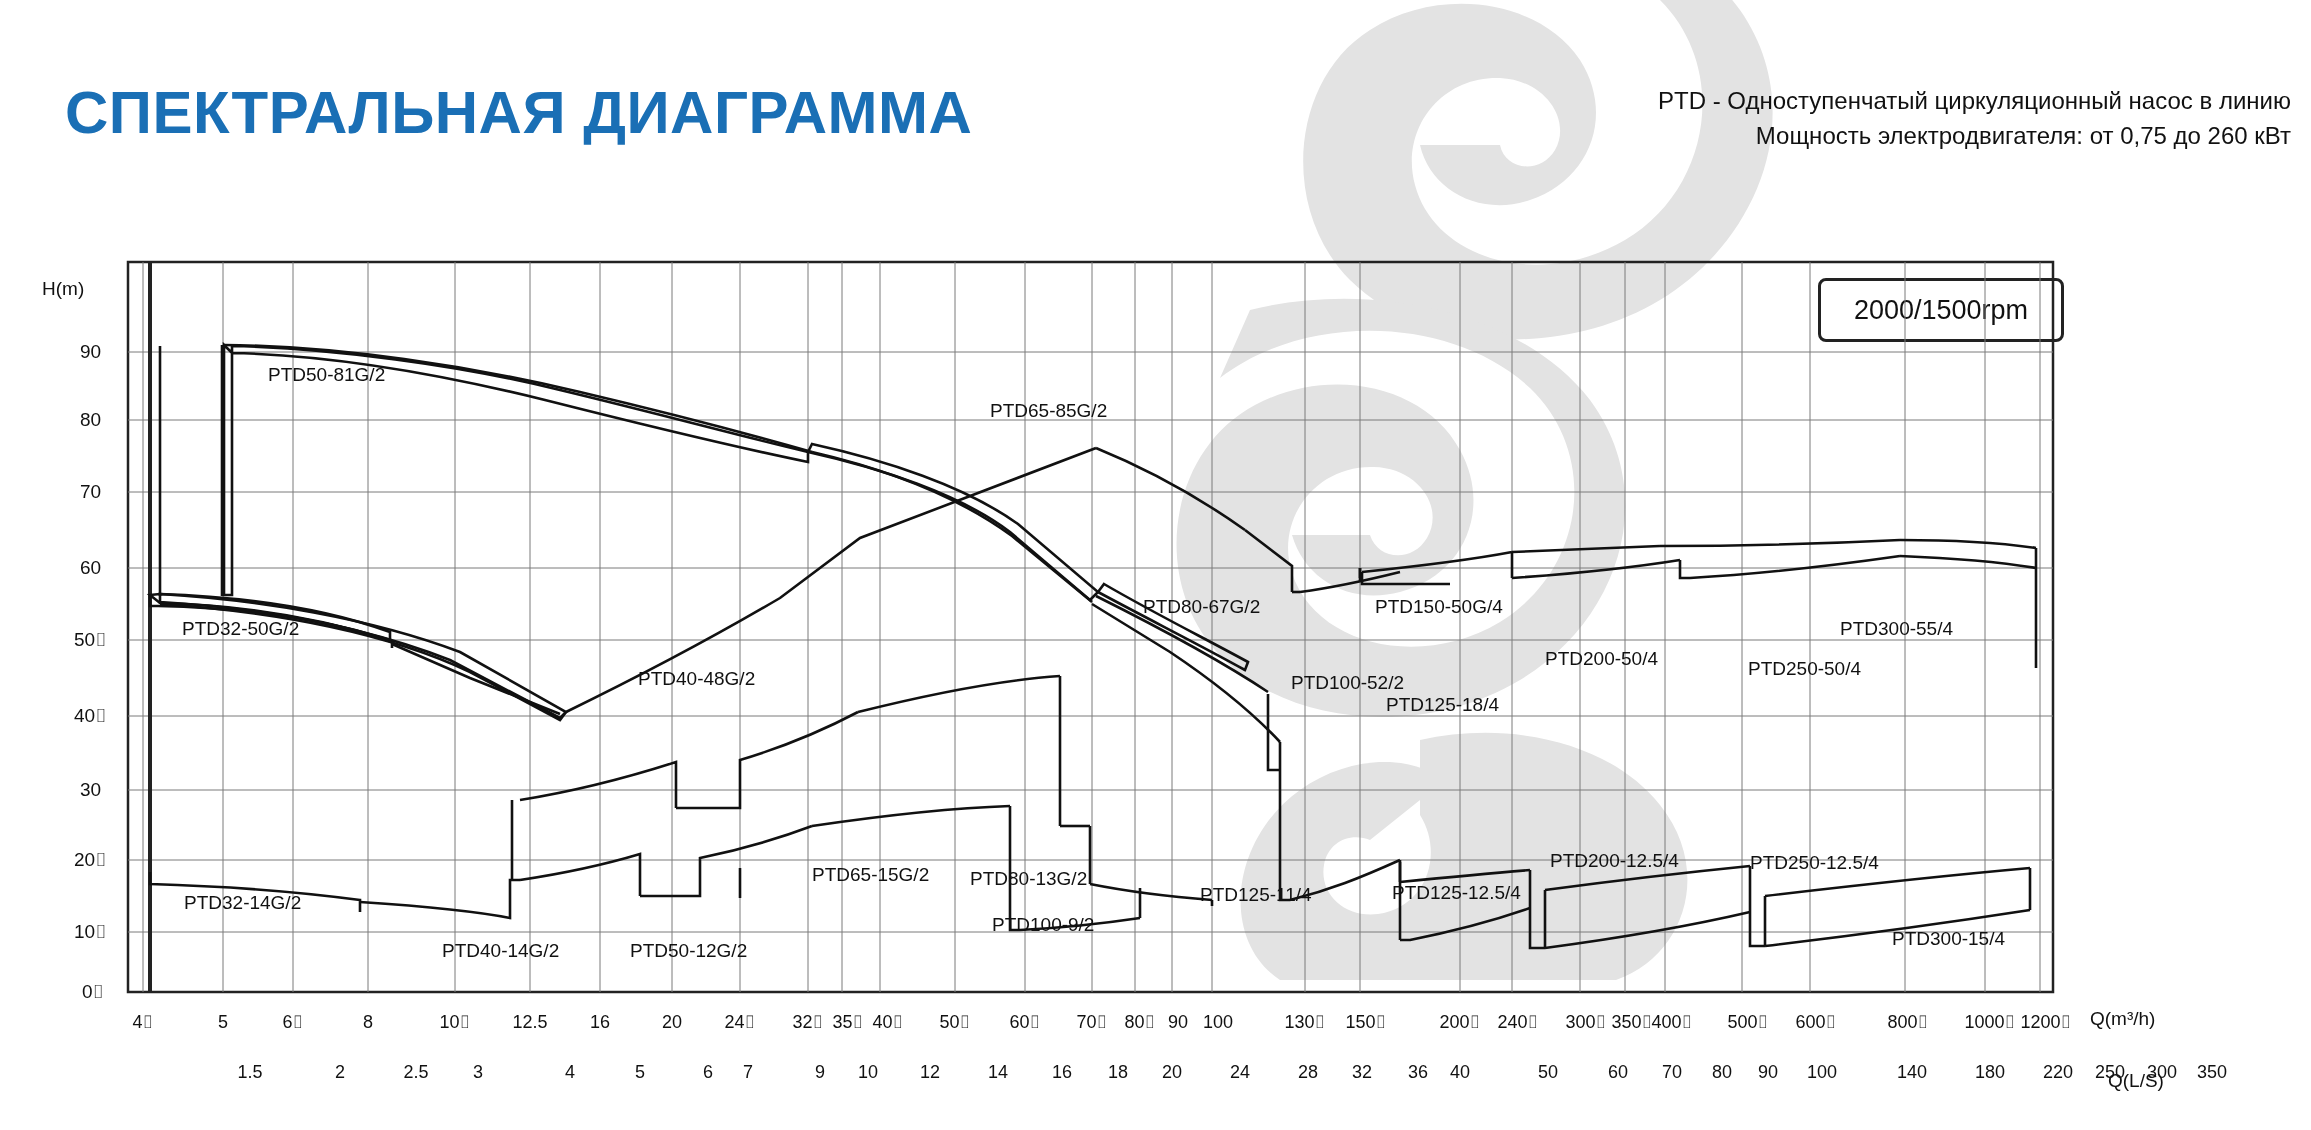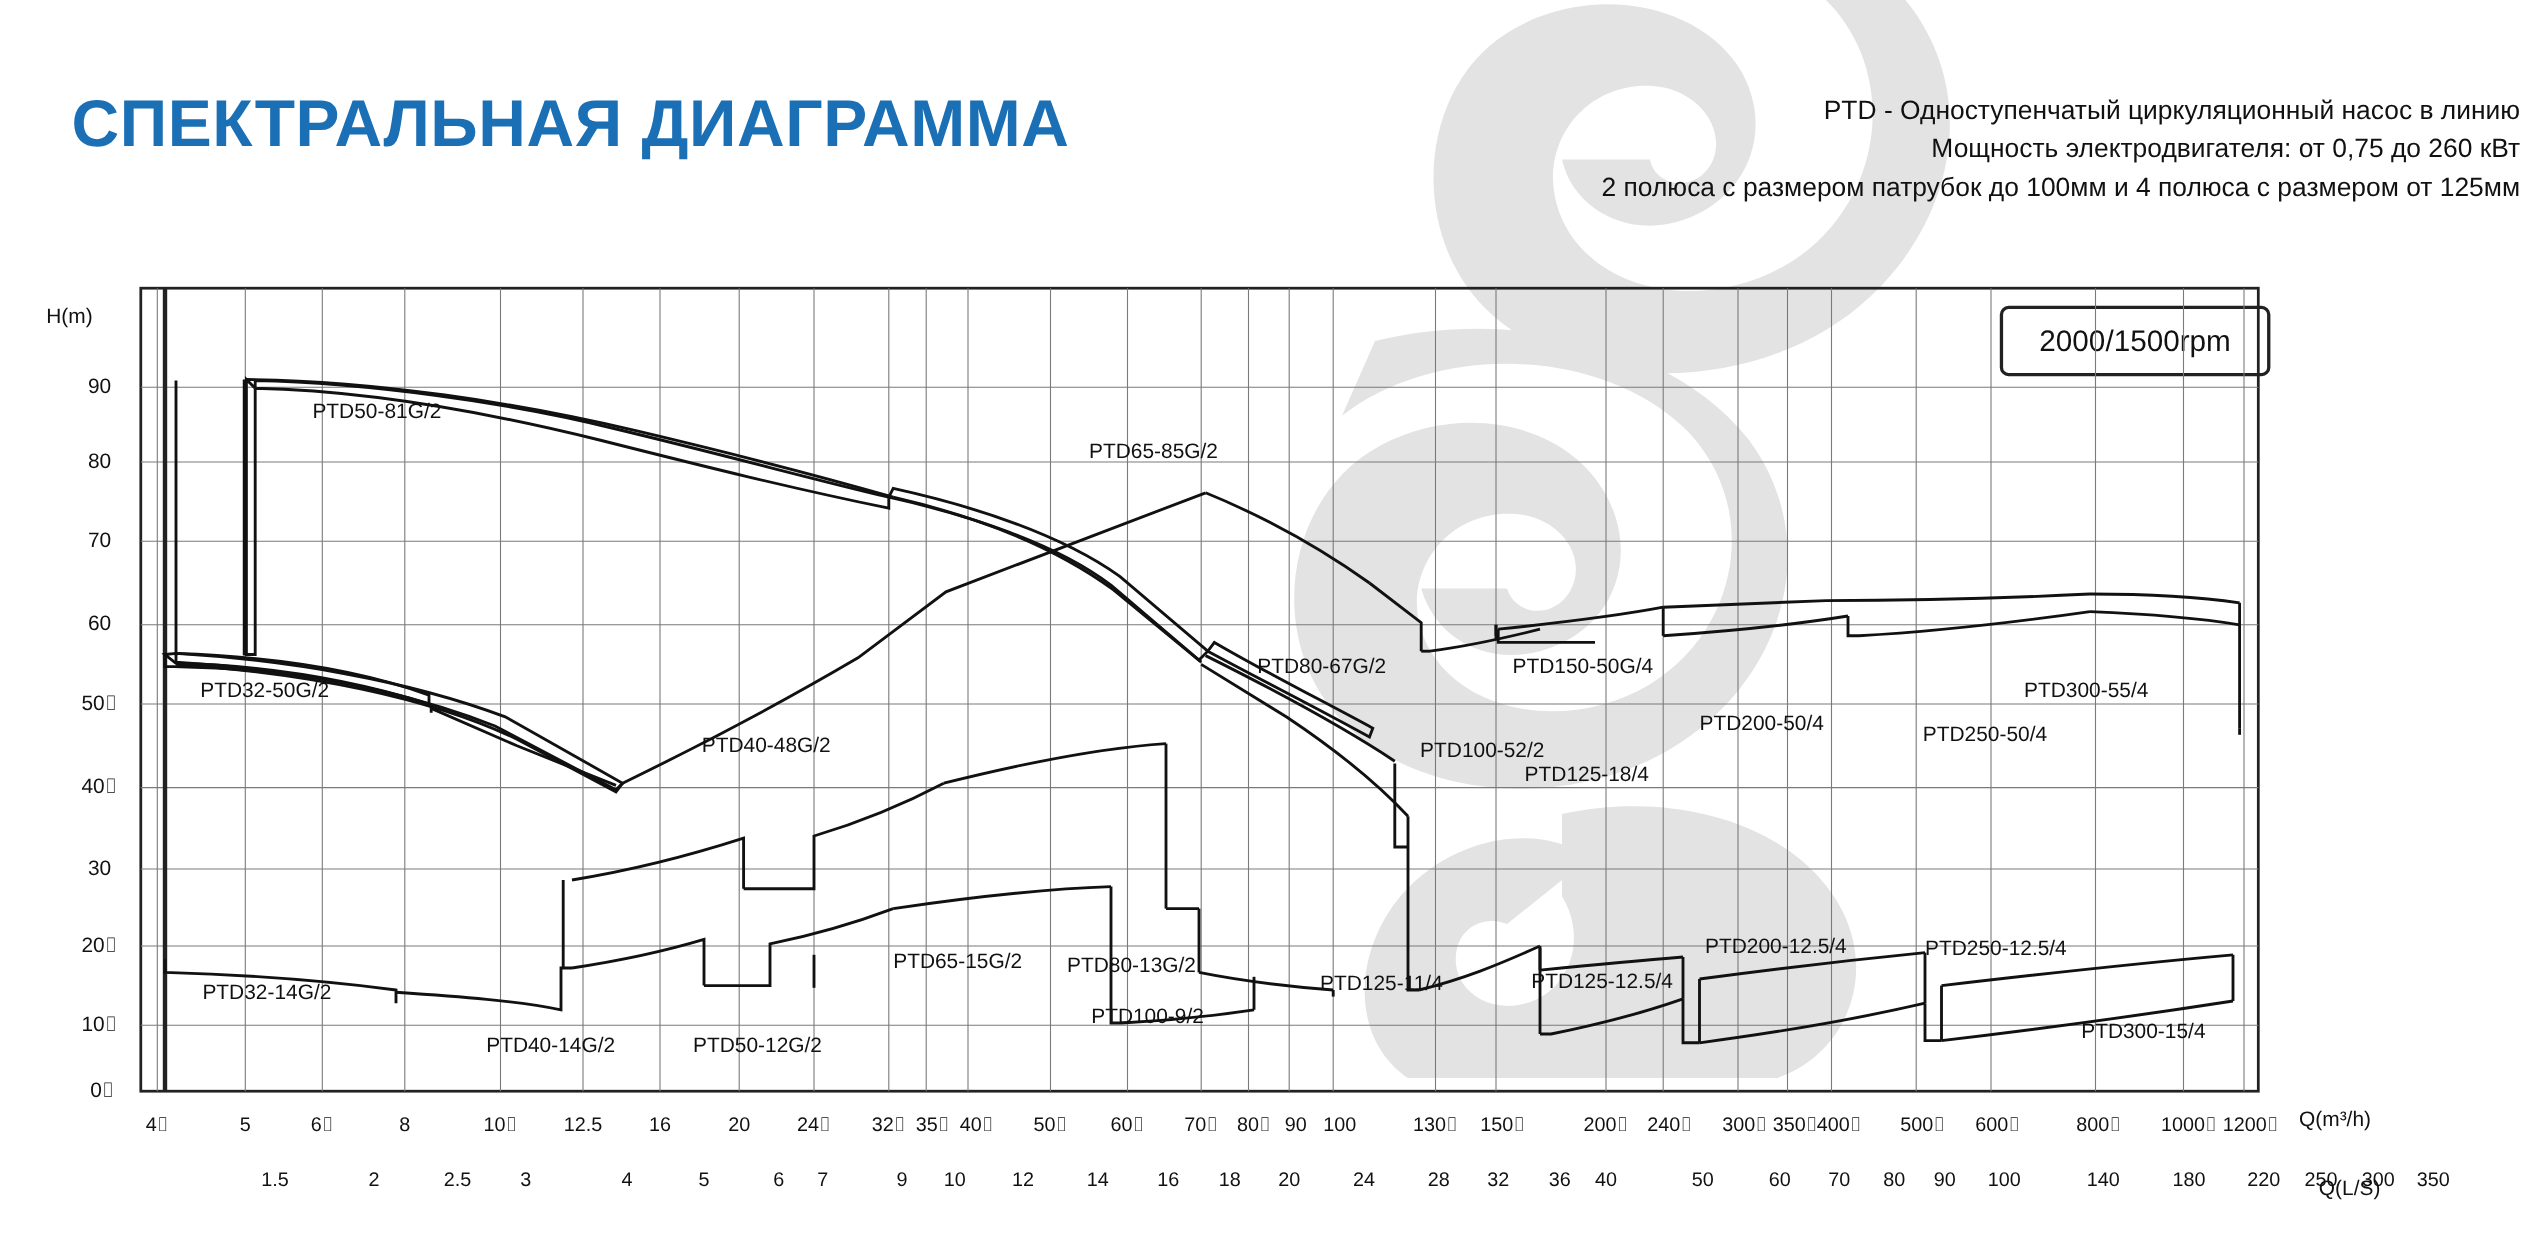--- a/index.html
+++ b/index.html
@@ -56,21 +56,20 @@
     <path d="M350 430 C470 400 620 430 690 520 C760 615 720 740 620 800 C520 860 380 845 315 770 C250 695 270 570 355 525 C430 485 525 505 560 570 C592 628 565 695 500 712 C450 725 405 700 392 655 L470 655 C478 680 512 683 527 658 C545 627 518 588 474 587 C415 585 375 640 392 693 C415 765 520 790 600 742 C685 690 700 575 630 508 C552 435 405 432 320 498 Z"></path>
     <path d="M520 860 C610 840 710 862 760 925 C812 990 786 1075 716 1100 L380 1100 C320 1060 330 960 400 910 C445 878 505 872 545 900 L470 960 C450 952 428 962 424 985 C419 1014 445 1038 478 1034 C525 1028 545 975 520 935 Z"></path>
   </g>
 </svg>
 
 <div id="main-title">СПЕКТРАЛЬНАЯ ДИАГРАММА</div>
 
 <div id="header-lines">
   <div>PTD - Одноступенчатый циркуляционный насос в линию</div>
   <div>Мощность электродвигателя: от 0,75 до 260 кВт</div>
-  <div>2 полюса с размером патрубок до 100мм и 4 полюса с размером от 125мм</div>
 </div>
 
 <div id="rpm-box">2000/1500rpm</div>
 
 <svg id="chart" width="2311" height="1130" style="position:absolute;left:0;top:0;">
 
   <g>
     <rect x="128" y="262" width="1925" height="730" fill="none" stroke="#222" stroke-width="2.5"></rect>
 
     <g stroke="#7a7a7a" stroke-width="1">
@@ -279,21 +278,21 @@
 <div class="tick-label" style="left:1912px;top:1062px;">140</div>
 <div class="tick-label" style="left:1990px;top:1062px;">180</div>
 <div class="tick-label" style="left:2058px;top:1062px;">220</div>
 <div class="tick-label" style="left:2110px;top:1062px;">250</div>
 <div class="tick-label" style="left:2162px;top:1062px;">300</div>
 <div class="tick-label" style="left:2212px;top:1062px;">350</div>
 
 <div class="axis-title" style="left:2108px;top:1070px;">Q(L/S)</div>
 
 <div class="curve-label" style="left:182px;top:618px;">PTD32-50G/2</div>
-<div class="curve-label" style="left:268px;top:364px;margin-left:16px;">PTD50-81G/2</div>
+<div class="curve-label" style="left:268px;top:364px;">PTD50-81G/2</div>
 <div class="curve-label" style="left:990px;top:400px;">PTD65-85G/2</div>
 <div class="curve-label" style="left:638px;top:668px;">PTD40-48G/2</div>
 <div class="curve-label" style="left:1143px;top:596px;">PTD80-67G/2</div>
 <div class="curve-label" style="left:1375px;top:596px;">PTD150-50G/4</div>
 <div class="curve-label" style="left:1840px;top:618px;">PTD300-55/4</div>
 <div class="curve-label" style="left:1545px;top:648px;">PTD200-50/4</div>
 <div class="curve-label" style="left:1748px;top:658px;">PTD250-50/4</div>
 <div class="curve-label" style="left:1248px;top:672px;margin-left:43px;">PTD100-52/2</div>
 <div class="curve-label" style="left:1386px;top:694px;">PTD125-18/4</div>
 <div class="curve-label" style="left:184px;top:892px;">PTD32-14G/2</div>

